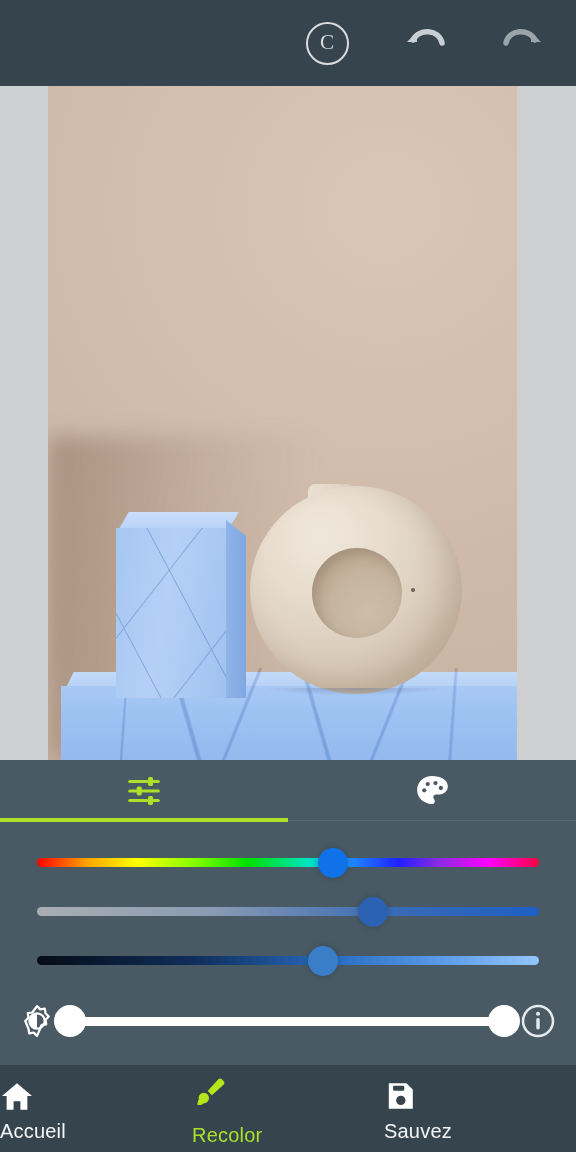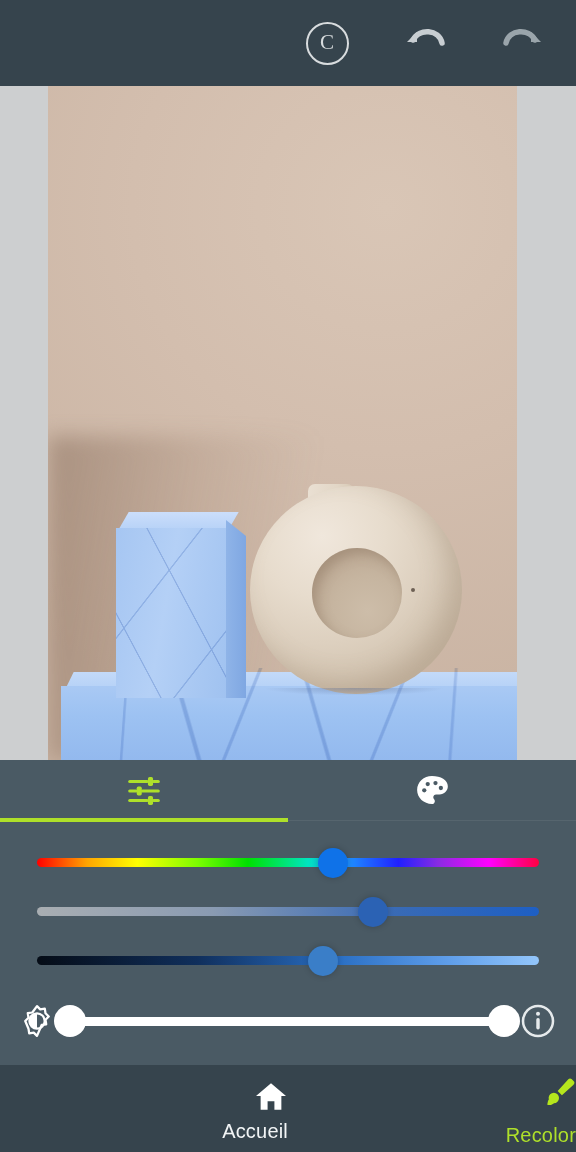--- a/index.html
+++ b/index.html
@@ -160,21 +160,21 @@
     background:#ffffff; transform:translateX(-50%);
   }
 
   
   .nav {
     position:absolute; bottom:0; left:0; width:576px; height:87px;
     background:#36444d; display:flex;
   }
   .nav-item {
     flex:1; display:flex; flex-direction:column;
-    align-items:flex-end; justify-content:center; gap:7px; padding-top:4px;
+    align-items:flex-start; justify-content:center; gap:7px; padding-top:4px;
   }
   .nav-label { font-size:20px; color:#f2f5f6; letter-spacing:.2px; }
   .nav-item.active .nav-label { color:#aee02a;margin-top:8px; }
   .nav-icon { height:34px; display:flex; align-items:center; justify-content:center; }
 </style>
 </head>
 <body>
 
 <div id="app">
 
@@ -305,14 +305,24 @@
       <span class="nav-icon">
         <svg width="34" height="32" viewBox="0 0 24 24">
           <path d="M21.4 2.3c-.7-.7-1.8-.6-2.4.1L11 11.2l3.2 3.2 8.7-7.9c.8-.7.9-1.8.2-2.5z" fill="#b5e61d"></path>
           <circle cx="8.1" cy="16.5" r="3.9" fill="#b5e61d"></circle>
           <path d="M3.2 21.6c2.2.6 4.6-.1 5.4-1.9.5-1.1-.1-2.2-1-2.8-1-.6-2.2-.4-3 .4-1 1-1.1 3-1.4 4.3z" fill="#b5e61d"></path>
         </svg>
       </span>
       <span class="nav-label">Recolor</span>
     </div>
 
+    <div class="nav-item">
+      <span class="nav-icon">
+        <svg width="32" height="32" viewBox="0 0 24 24">
+          <path d="M3.6 2.4h13.2L21.6 7.2v14.4H3.6z" fill="#ffffff" rx="2"></path>
+          <rect x="6.8" y="4.4" width="8.4" height="3.6" rx=".8" fill="#36444d"></rect>
+          <circle cx="12.6" cy="15.3" r="3.5" fill="#36444d"></circle>
+        </svg>
+      </span>
+      <span class="nav-label">Sauvez</span>
+    </div>
   </div>
 </div>
 
 </body></html>

